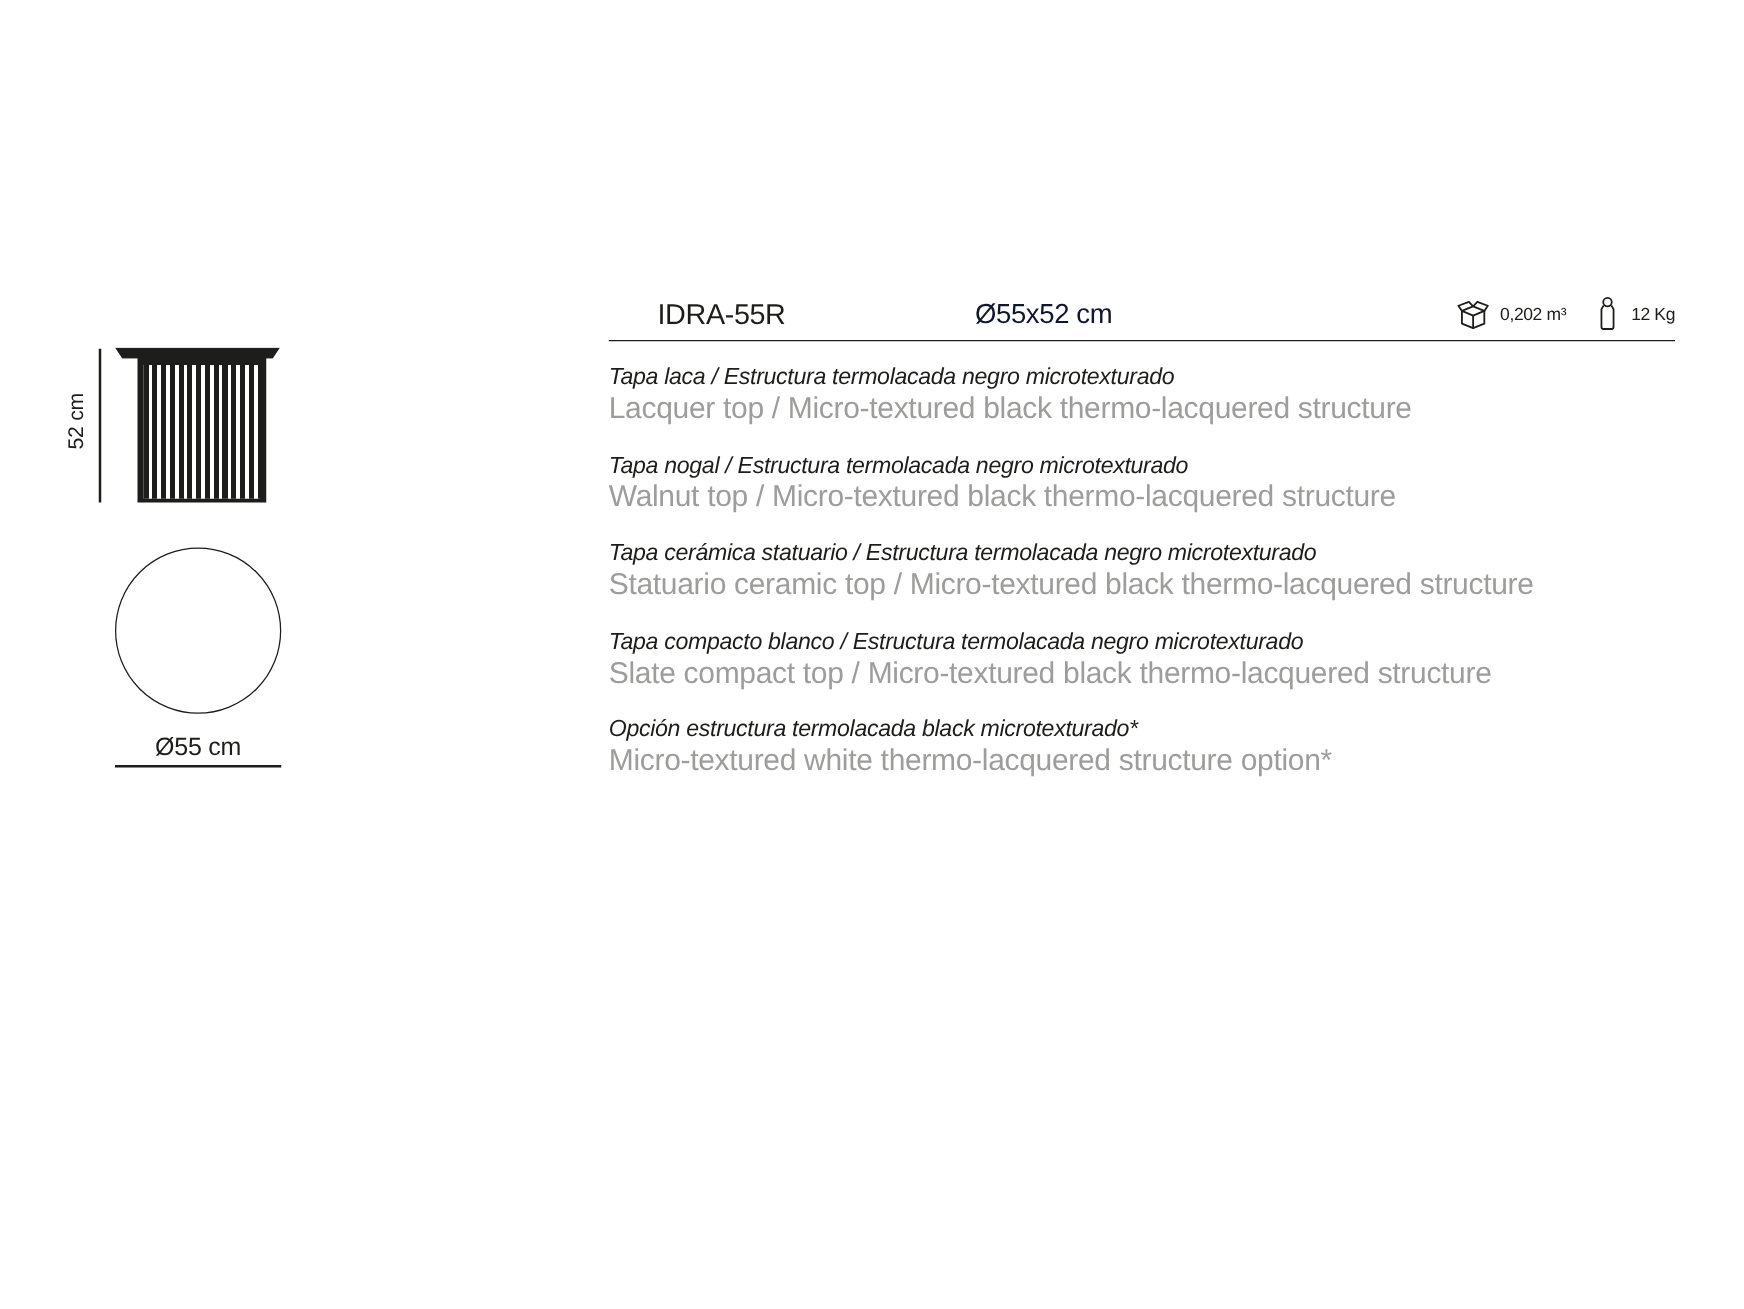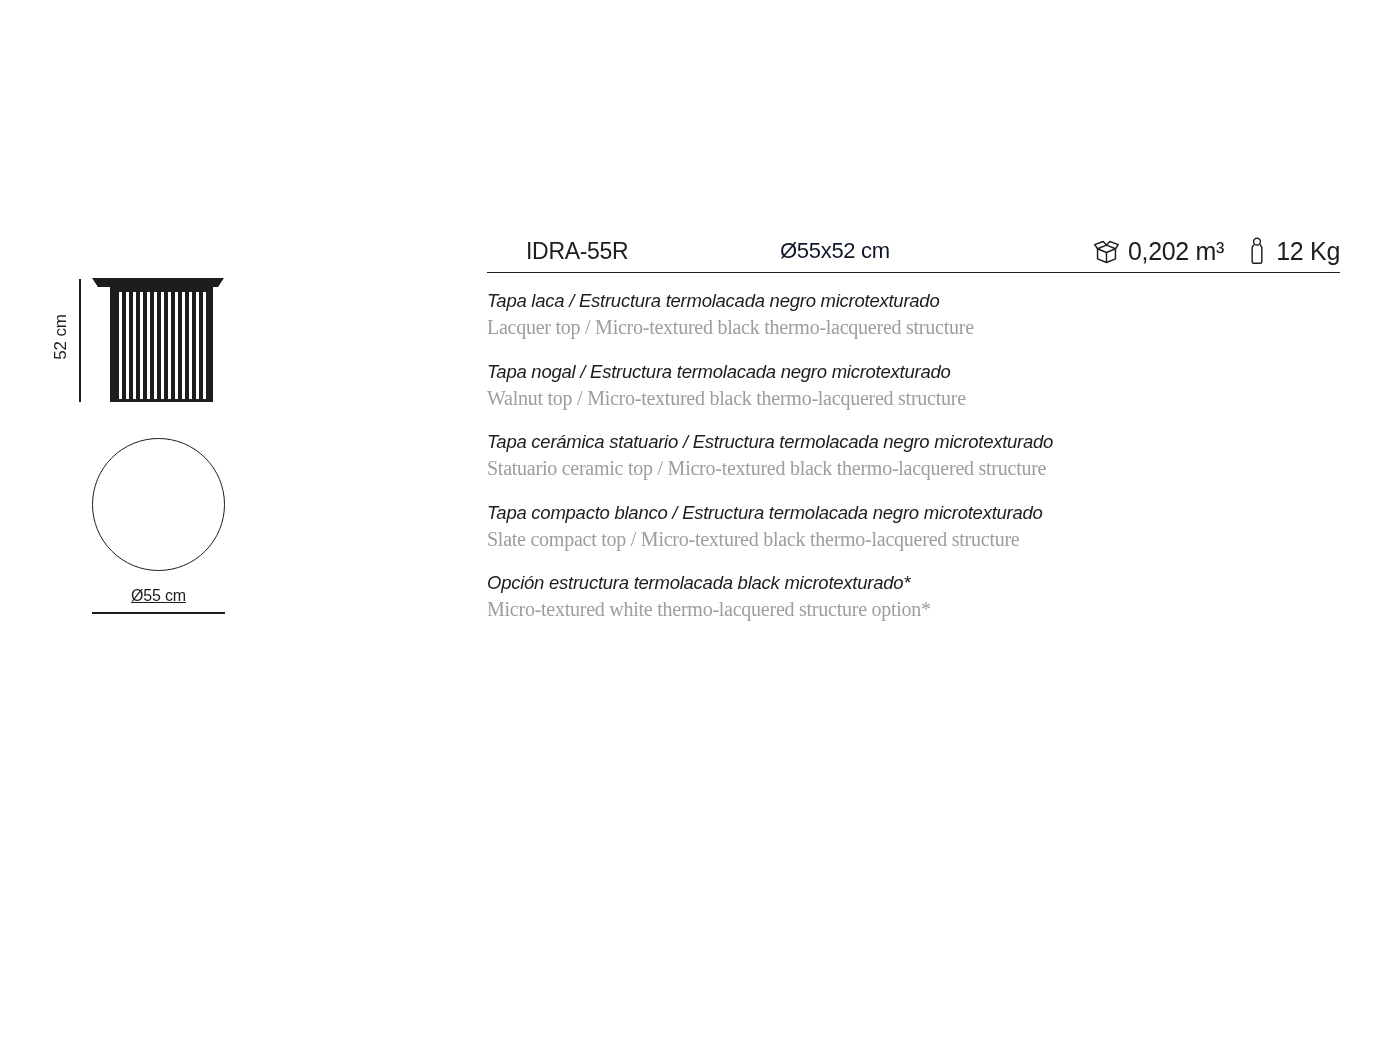--- a/index.html
+++ b/index.html
@@ -45,23 +45,22 @@
 
   .top-view-circle {
     position: absolute; left: 92px; top: 438px;
     width: 133px; height: 133px;
     border: 1.5px solid #1d1d1b; border-radius: 50%;
     background: #ffffff;
   }
   .dim-label-h {
     position: absolute; left: 92px; top: 587px;
     width: 133px; text-align: center;
-    font-size: 16px; letter-spacing: -0.2px; color: #1d1d1b;
+    font-size: 20px; letter-spacing: -0.2px; color: #1d1d1b;
     white-space: nowrap;
-    text-decoration: underline;
   }
   .dim-line-h {
     position: absolute; left: 92px; top: 612px;
     width: 133px; height: 1.5px; background: #1d1d1b;
   }
 
   
   .spec {
     position: absolute; left: 487px; top: 236px; width: 853px;
   }
@@ -80,44 +79,43 @@
     white-space: nowrap;
     margin-left: 40px;
   }
   .metrics {
     position: absolute; right: 0; top: 0;
     display: flex; align-items: center; gap: 10px;
   }
   .metric { display: flex; align-items: center; gap: 8px; }
   .metric + .metric { margin-left: 12px; }
   .metric-value {
-    font-size: 25px; letter-spacing: -0.3px; color: #1d1d1b;
+    font-size: 14px; letter-spacing: -0.3px; color: #1d1d1b;
     white-space: nowrap;
   }
   .metric svg { display: block; }
 
   .spec-rule {
     border: none; height: 0;
     border-top: 1.6px solid #1d1d1b;
     margin: 0;
   }
 
   .materials { margin-top: 15px; }
   .material-block { margin-bottom: 18.5px; }
   .material-es {
     font-size: 18.5px; line-height: 26px;
     letter-spacing: -0.25px; color: #1d1d1b;
     white-space: nowrap;
     font-style: italic;
   }
   .material-en {
-    font-size: 20px; line-height: 26px;
+    font-size: 24px; line-height: 26px;
     letter-spacing: -0.25px; color: #9d9d9c;
     white-space: nowrap;
-    font-family: Liberation Serif, serif;
   }
 </style>
 </head>
 <body>
 
 <div class="drawing">
 
   <div class="dim-line-v"></div>
   <div class="dim-label-v">52 cm</div>
 

